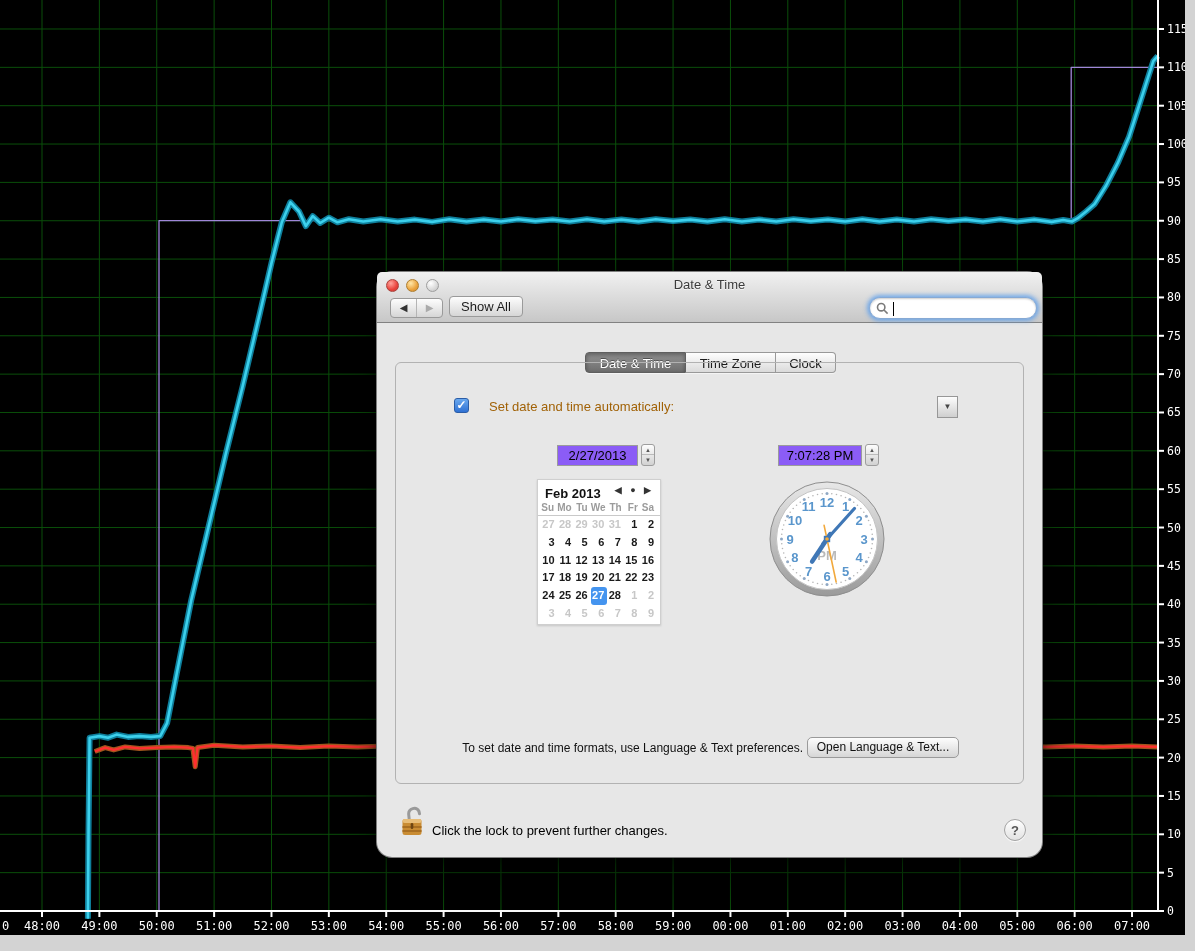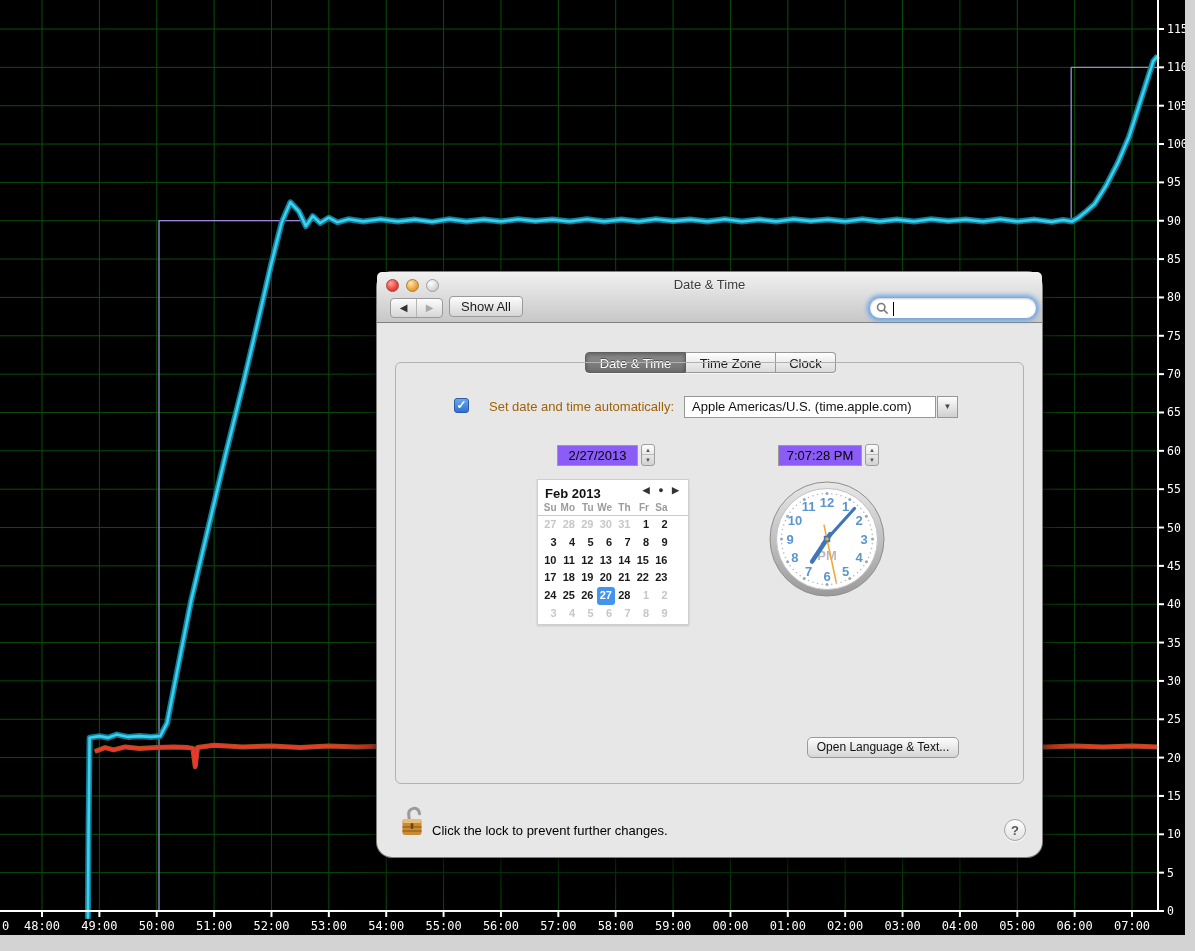--- a/index.html
+++ b/index.html
@@ -60,21 +60,21 @@
                border:1px solid #979797; background:linear-gradient(#fdfdfd,#cfcfcf);
                font-size:8px; color:#444; text-align:center; line-height:20px; }
 
   .field { position:absolute; height:21px; background:#8b5cf6; border:1px solid #9b9b9b;
            font-size:13px; line-height:19px; text-align:center; color:#000; }
   .stepper { position:absolute; width:14px; height:22px; border:1px solid #9e9e9e; border-radius:3px;
              background:linear-gradient(#fdfdfd,#d2d2d2); }
   .stepper div { height:10px; text-align:center; font-size:6px; color:#555; line-height:10px; }
   .stepper div:first-child { border-bottom:1px solid #bbb; }
 
-  .cal { position:absolute; left:160px; top:207px; width:152px; height:146px; background:#fff;
+  .cal { position:absolute; left:160px; top:207px; width:124px; height:146px; background:#fff;
          border:1px solid #cfcfcf; box-shadow:0 1px 2px rgba(0,0,0,.15); font-weight:bold; }
   .cal-head { position:relative; height:22px; padding:4px 6px 0 7px; }
   .cal-month { font-size:13px; color:#111; }
   .cal-nav { position:absolute; right:6px; top:5px; font-size:9px; color:#333; letter-spacing:3px; }
   .cal-days { display:flex; border-bottom:1px solid #c9c9c9; padding:0 3px 2px 3px;align-items:flex-end; }
   .cal-days span { width:18.5px; text-align:right; font-size:10px; color:#9b9b9b; padding-right:3px; }
   .cal-row { display:flex; padding:0 3px; }
   .cal-cell { width:18.5px; height:17.8px; font-size:11px; line-height:17.8px; text-align:right;
               padding-right:3px; color:#1a1a1a; }
   .cal-cell.out { color:#c7c7c7; }
@@ -267,21 +267,20 @@
     <div class="tabs">
       <div class="tab sel" style="width:101px">Date &amp; Time</div>
       <div class="tab" style="width:90px">Time Zone</div>
       <div class="tab" style="width:60px">Clock</div>
     </div>
 
     <div class="pane"></div>
 
     <div class="cb">✓</div>
     <div class="cb-label">Set date and time automatically:</div>
-    <div class="combo">Apple Americas/U.S. (time.apple.com)</div>
     <div class="combo-btn">▼</div>
 
     <div class="field" style="left:180px; top:173px; width:81px;">2/27/2013</div>
     <div class="stepper" style="left:264px; top:172px;">
         <div>▲</div>
         <div>▼</div>
       </div>
     <div class="field" style="left:401px; top:173px; width:84px;">7:07:28 PM</div>
     <div class="stepper" style="left:488px; top:172px;">
         <div>▲</div>
@@ -444,20 +443,21 @@
           <text x="-0.00" y="-32.50" fill="#5a96cc" font-size="13" font-weight="bold" text-anchor="middle" font-family="Liberation Sans, sans-serif">12</text>
           <text x="0" y="21" fill="#b9b9b9" font-size="13" font-weight="bold" text-anchor="middle" font-family="Liberation Sans, sans-serif">PM</text>
           <line x1="3.31" y1="-5.00" x2="-14.90" y2="22.51" stroke="#3f77b6" stroke-width="4.5" stroke-linecap="round"></line>
           <line x1="-4.01" y1="4.46" x2="27.43" y2="-30.47" stroke="#3f77b6" stroke-width="3.2" stroke-linecap="round"></line>
           <line x1="-2.91" y1="-13.69" x2="9.15" y2="43.04" stroke="#f2a93c" stroke-width="1.6" stroke-linecap="round"></line>
           <rect x="-3.2" y="-3.2" width="6.4" height="6.4" fill="#3f77b6"></rect>
           <circle cx="0" cy="0" r="1.8" fill="#f2a93c"></circle>
         </svg>
     </div>
 
+    <div class="note">To set date and time formats, use Language &amp; Text preferences.</div>
     <div class="langbtn">Open Language &amp; Text...</div>
 
     <div class="lockicon">
       <svg width="28" height="34" viewBox="0 0 28 34">
         <path d="M10 15 L10 8.5 A5.5 5.5 0 0 1 20.5 6.8 L20.8 9.5" fill="none" stroke="#9a9a9a" stroke-width="3" stroke-linecap="round" transform="rotate(-6 14 12)"></path>
         <rect x="3.5" y="14" width="19" height="16" rx="2.5" fill="#c98c33"></rect>
         <rect x="3.5" y="14" width="19" height="4" rx="2" fill="#e8bd77"></rect>
         <rect x="3.5" y="21" width="19" height="2" fill="#a96f22"></rect>
         <rect x="3.5" y="25" width="19" height="2" fill="#a96f22"></rect>
         <rect x="11.7" y="18" width="2.6" height="6" rx="1.3" fill="#6e4512"></rect>

